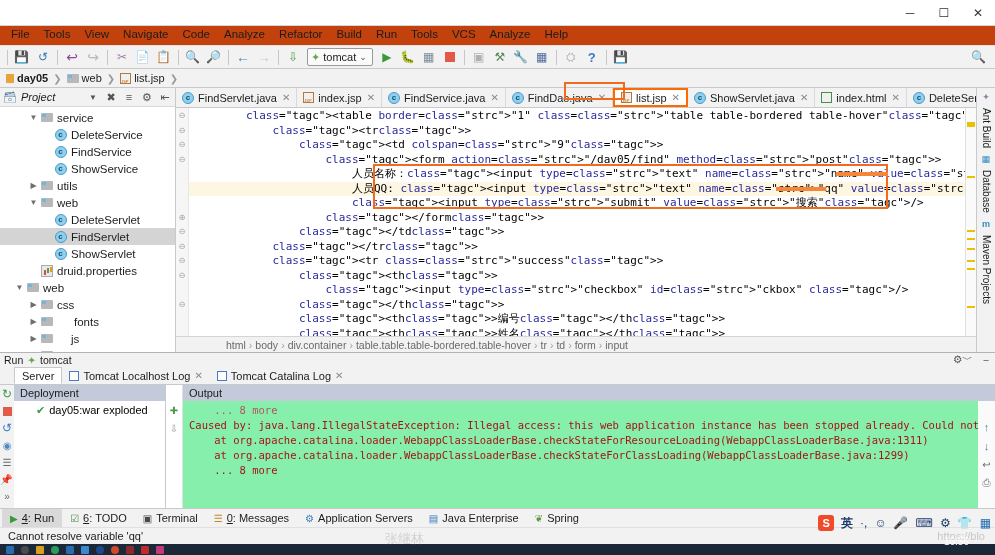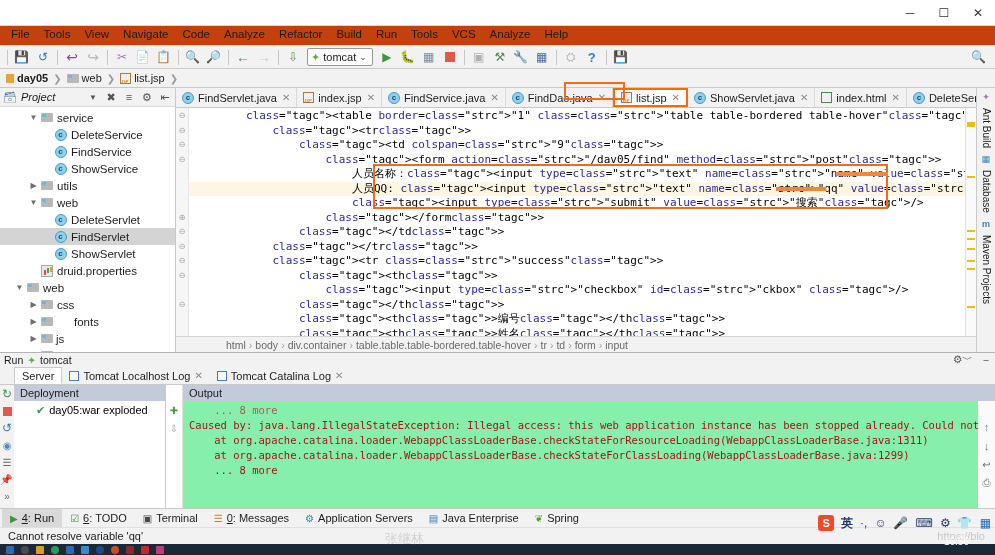--- a/index.html
+++ b/index.html
@@ -379,21 +379,21 @@
             <span class="ficon">
               <span class="folder"></span>
             </span>
             <span style="margin-left: 20px;">fonts</span>
           </div>
           <div class="trow" style="padding-left: 28px;">
             <span class="arrow">▶</span>
             <span class="ficon">
               <span class="folder"></span>
             </span>
-            <span style="margin-left: 2px;">js</span>
+            <span style="margin-left: 17px;">js</span>
           </div>
           <div class="trow" style="padding-left: 28px;">
             <span class="arrow">▼</span>
             <span class="ficon">
               <span class="folder"></span>
             </span>
             <span style="margin-left: 3px;">WEB-INF</span>
           </div>
         </div>
     </div>

